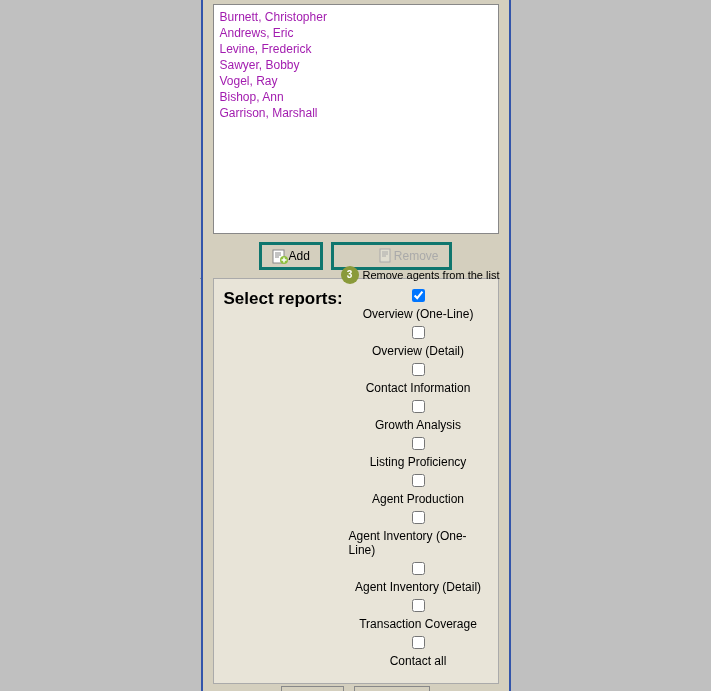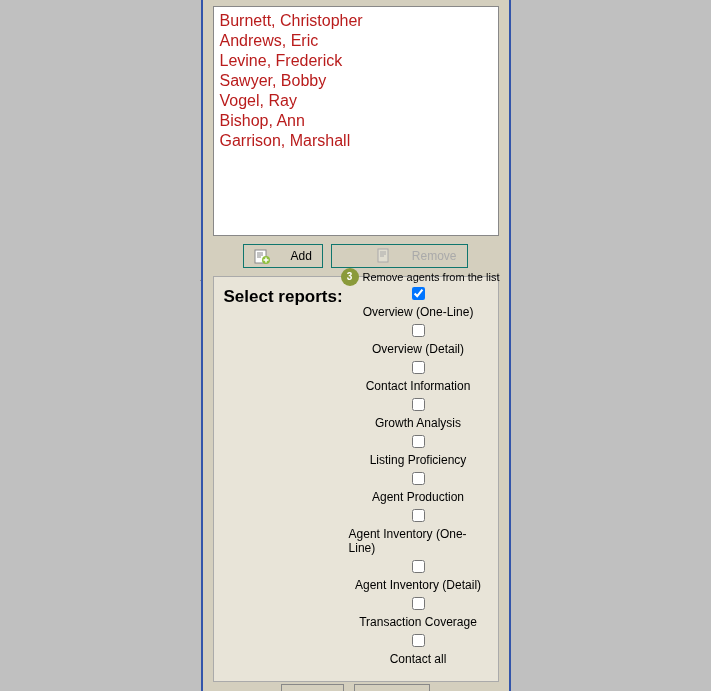--- a/index.html
+++ b/index.html
@@ -67,38 +67,38 @@
       background: white;
       border: 1px solid #888;
       height: 230px;
       padding: 4px;
       overflow-y: auto;
       margin-bottom: 8px;
     }
 
     .agent-list-box div {
       padding: 1px 2px;
-      font-size: 16px;
-      color: #b91c1c;
+      font-size: 12px;
+      color: #a21caf;
     }
 
     .button-row {
       display: flex;
       justify-content: center;
       gap: 8px;
       margin-bottom: 8px;
     }
 
     .btn {
       display: flex;
       align-items: center;
-      gap: 20px;
+      gap: 0;
       padding: 3px 10px;
       background: #d4cfbe;
-      border: 1px solid #0f766e;
+      border: 3px solid #0f766e;
       cursor: pointer;
       font-size: 12px;
       text-align: center;
     }
 
     .btn:disabled, .btn.disabled {
       color: #aaa;
       padding-left: 44px;
     }
 

